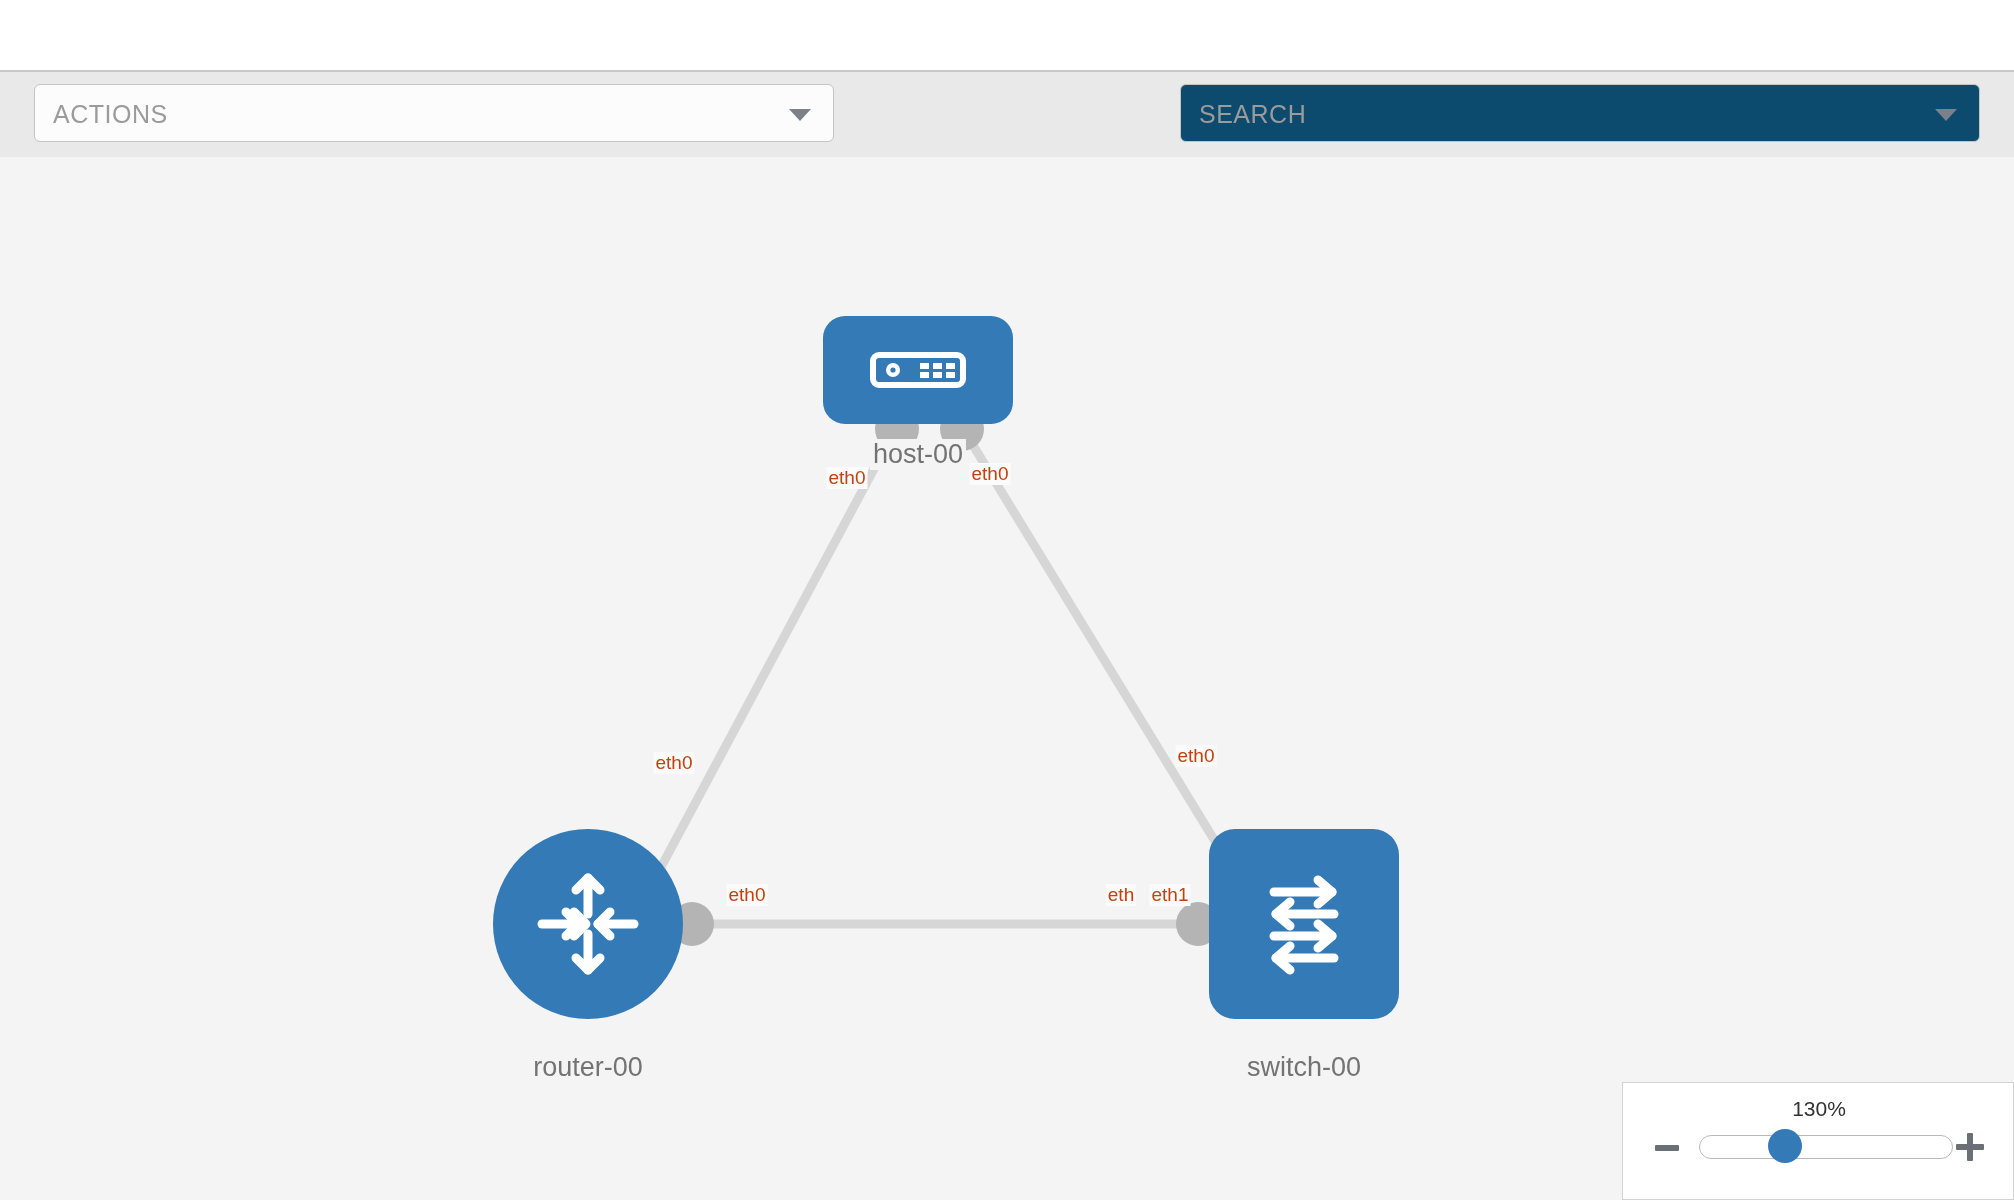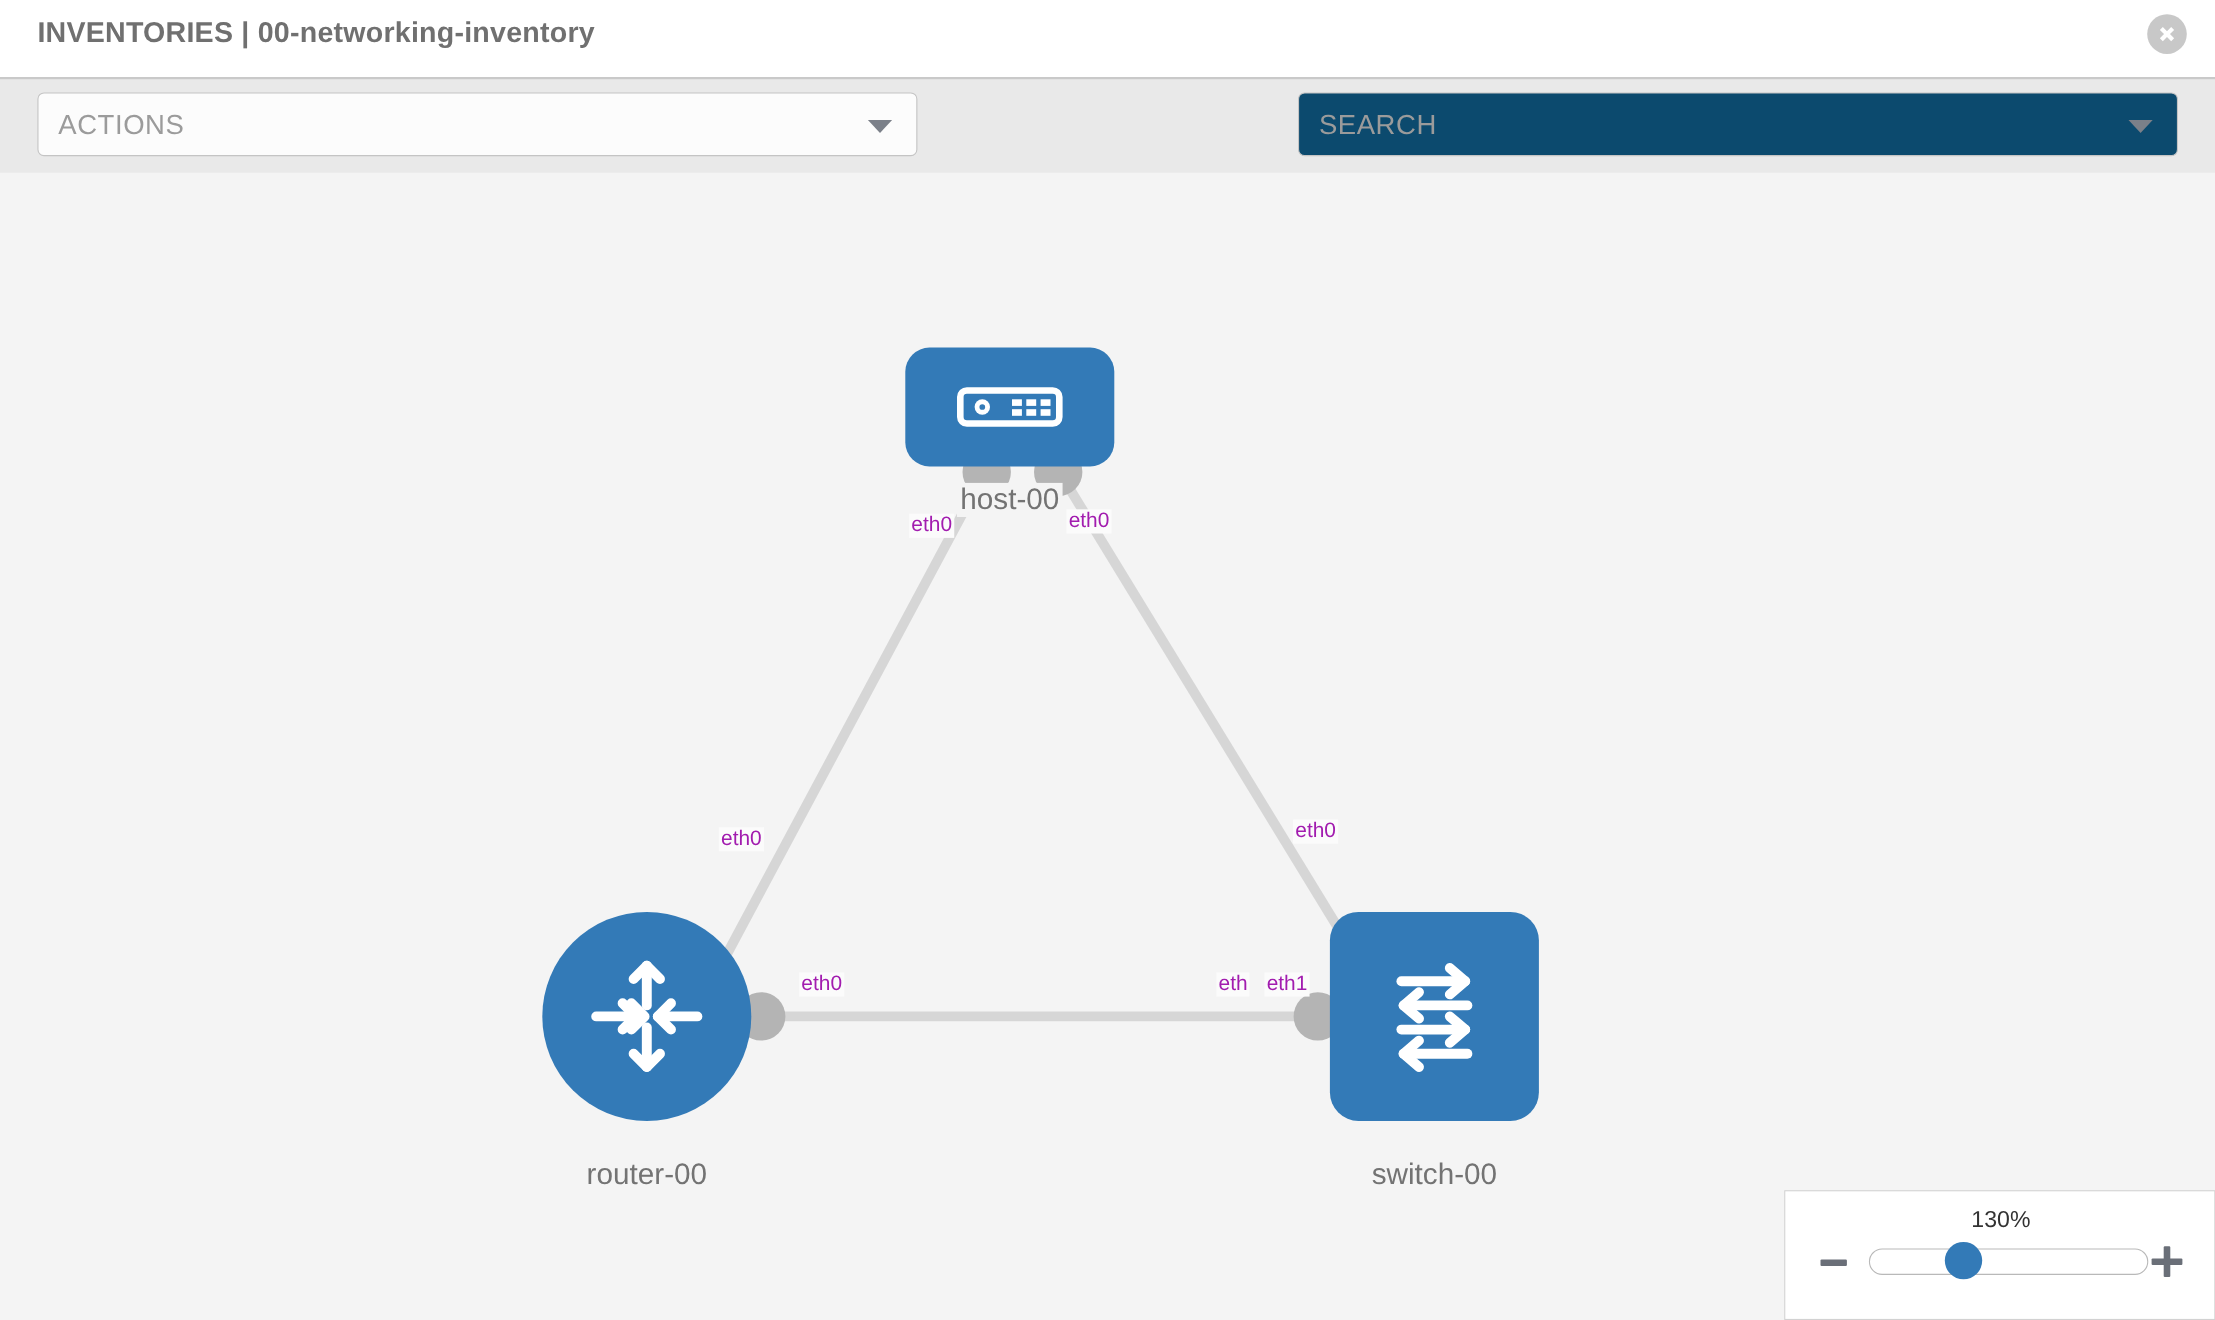--- a/index.html
+++ b/index.html
@@ -94,21 +94,21 @@
   .node-label {
     position: absolute;
     font-size: 27px; color: #737373;
     background: #f4f4f4;
     padding: 0 3px;
     white-space: nowrap;
     transform: translateX(-50%);
   }
   .if-label {
     position: absolute;
-    font-size: 19px; color: #a21caf;
+    font-size: 19px; color: #c2410c;
     background: #fbfbfb;
     padding: 0 2px;
     white-space: nowrap;
     transform: translateX(-50%);
   }
 
   
   .zoom-panel {
     position: absolute; left: 1622px; top: 1082px;
     width: 392px; height: 118px;
@@ -140,28 +140,20 @@
     position: absolute; left: 145px; top: 46px;
     width: 34px; height: 34px; border-radius: 50%;
     background: #337ab7; cursor: pointer;
   }
 </style>
 </head>
 <body>
 
 <div id="app">
 
-  <div class="header">
-    <div class="header-title">INVENTORIES | 00-networking-inventory</div>
-    <div class="close-btn">
-      <svg width="36" height="36" viewBox="0 0 36 36">
-        <path d="M11.5 14.2 L14.2 11.5 L18 15.3 L21.8 11.5 L24.5 14.2 L20.7 18 L24.5 21.8 L21.8 24.5 L18 20.7 L14.2 24.5 L11.5 21.8 L15.3 18 Z" fill="#ffffff"></path>
-      </svg>
-    </div>
-  </div>
 
   <div class="toolbar">
     <div class="actions-select">
       <span class="actions-label">ACTIONS</span>
       <span class="caret"></span>
     </div>
 
     <span class="tool-icon wrench-icon">
       <svg width="38" height="38" viewBox="0 0 38 38">
         <path d="M29.8 8.2 a8.6 8.6 0 0 0 -11.6 10.4 L8.6 28.2 a2.6 2.6 0 0 0 0 3.7 l1.5 1.5 a2.6 2.6 0 0 0 3.7 0 l9.6 -9.6 a8.6 8.6 0 0 0 10.4 -11.6 l-5 5 l-4.6 -1.3 l-1.3 -4.6 z" fill="#7b8089"></path>

